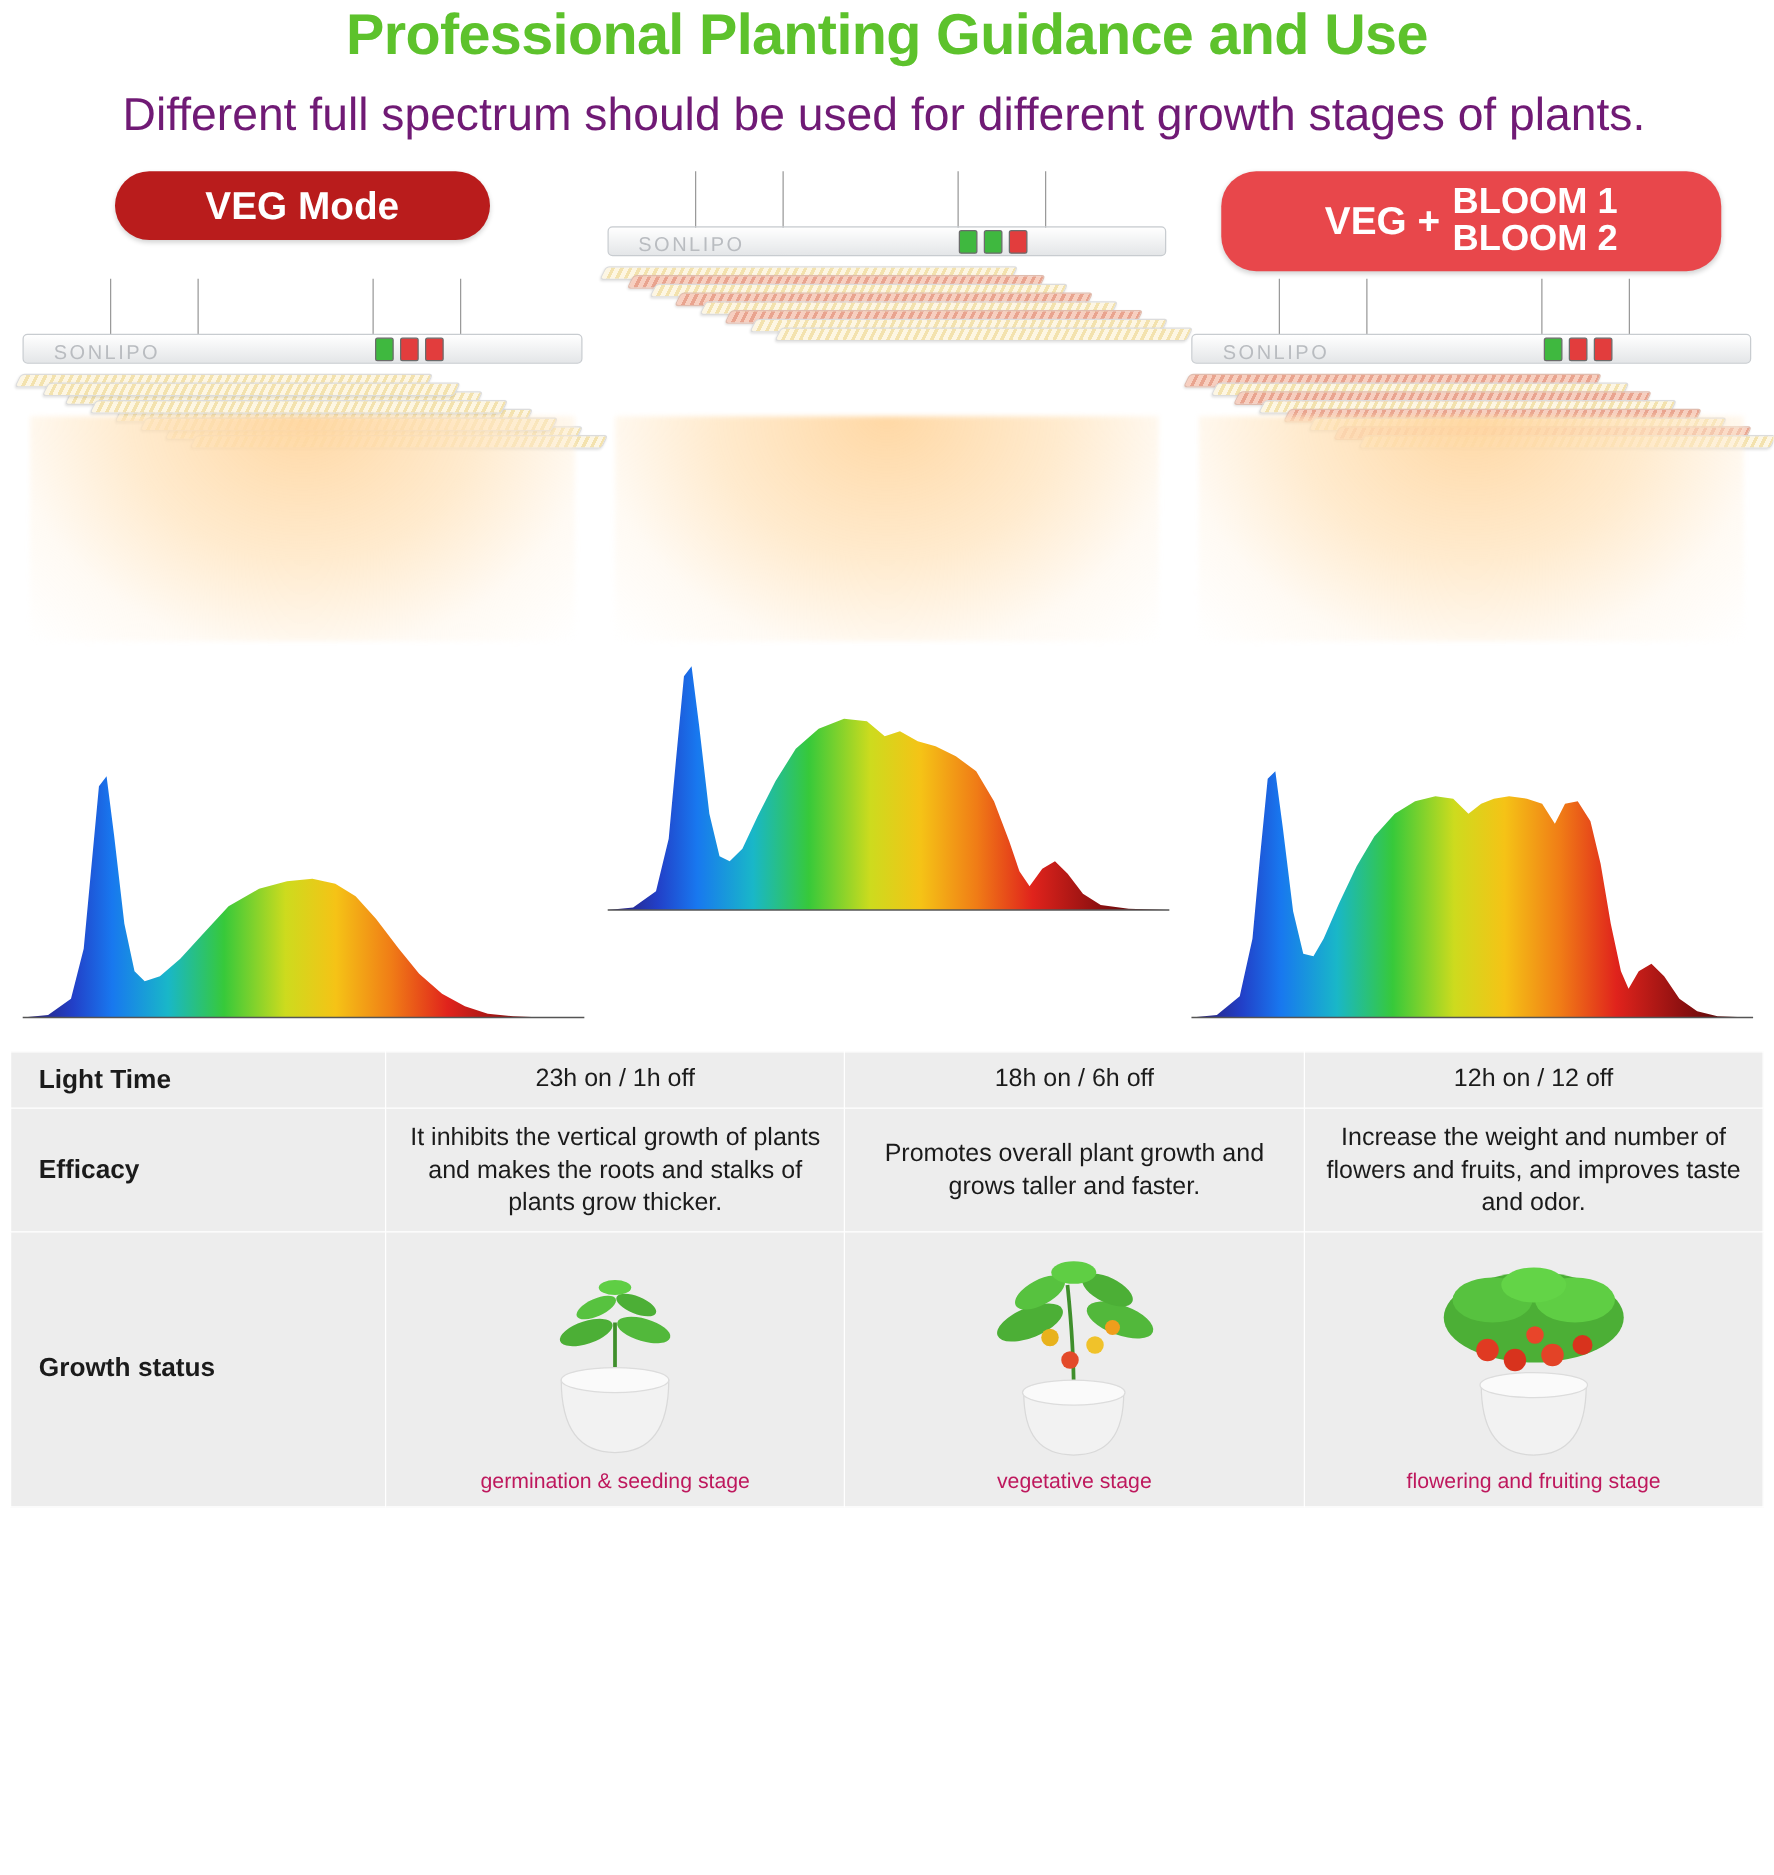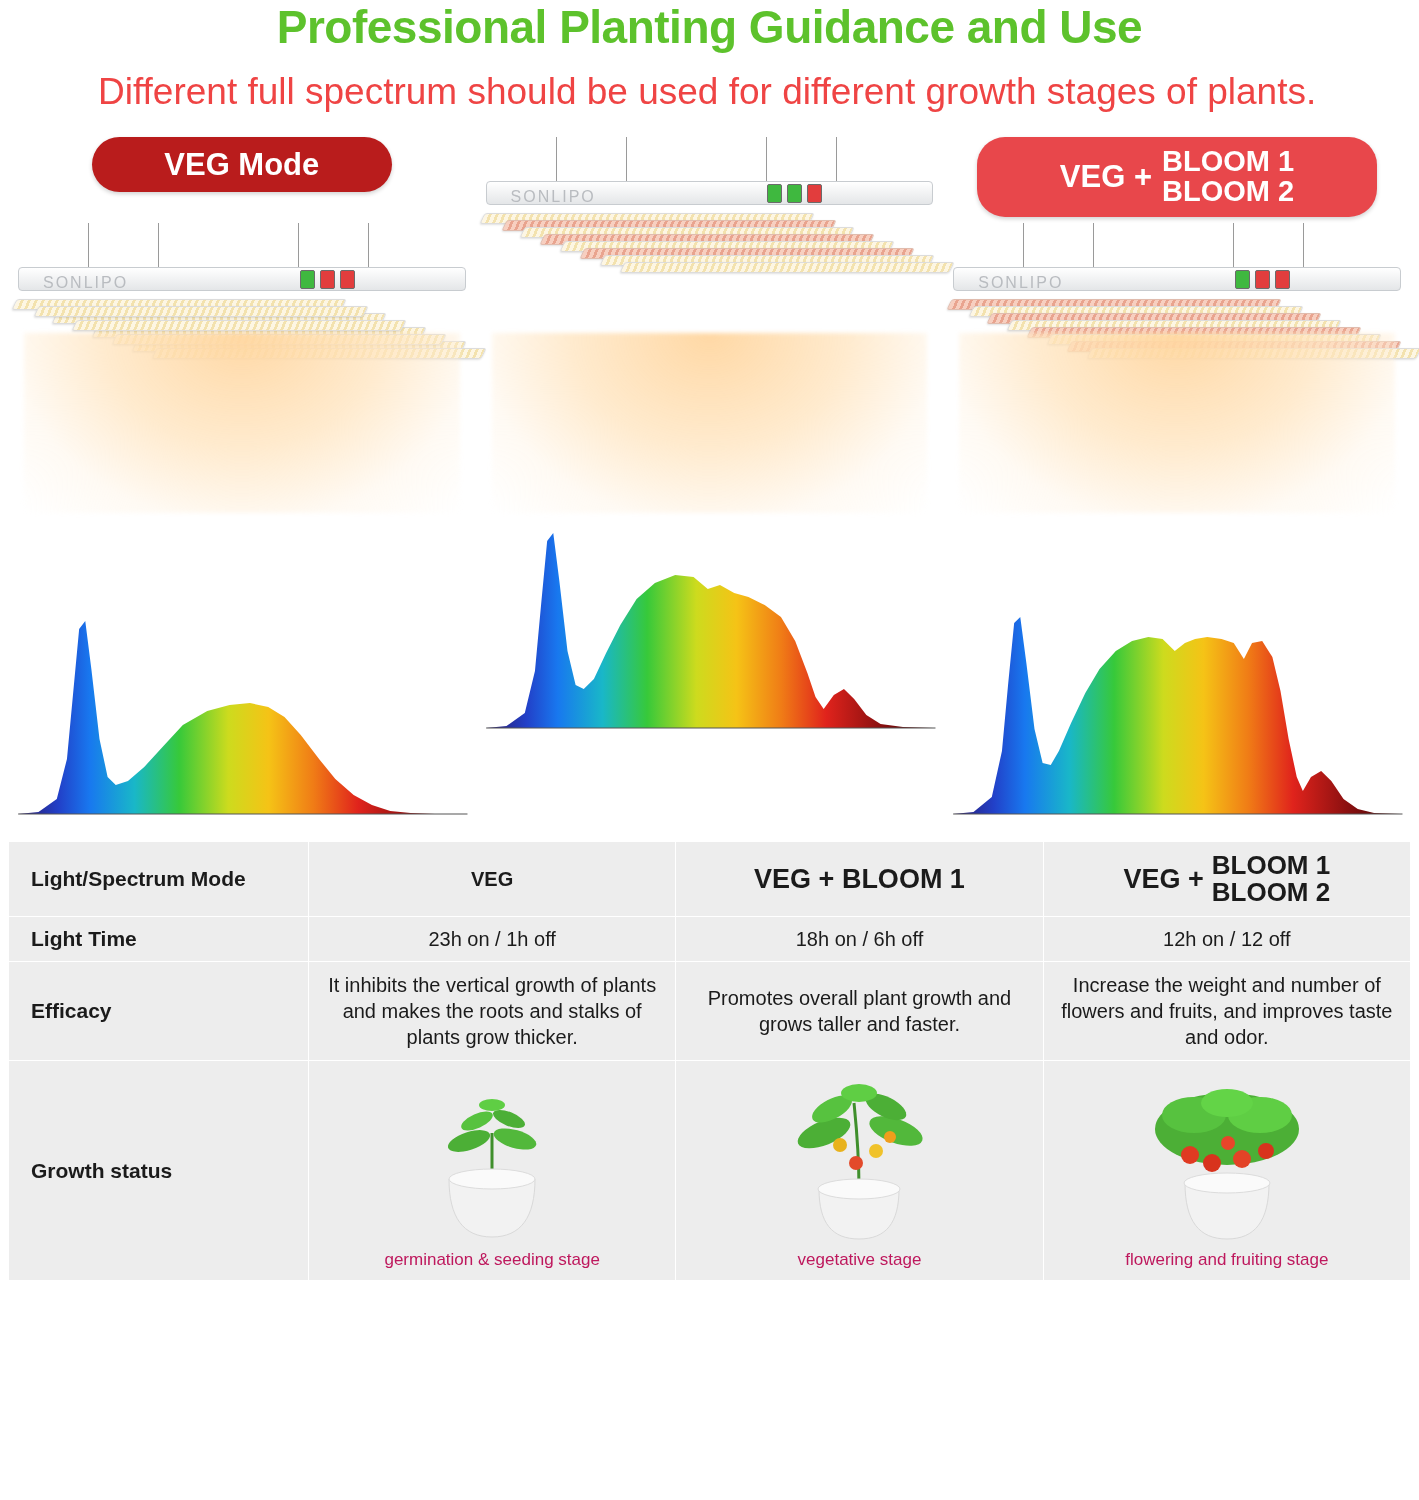--- a/index.html
+++ b/index.html
@@ -24,21 +24,21 @@
   .title {
     font-size: 46px;
     font-weight: bold;
     color: #5dc22c;
     letter-spacing: -0.5px;
     line-height: 1.1;
     margin-top: 2px;
   }
   .subtitle {
     font-size: 37px;
-    color: #ef4444;
+    color: #701a75;
     line-height: 1.25;
     text-align: left;
     margin: 16px 0 0 68px;
     max-width: 1300px;
     font-weight: 400;
   }
 
   
   .modes {
     display: flex;
@@ -330,34 +330,20 @@
           <path fill="url(#g3)" d="M10,215 L30,213 L48,198 L58,152 L64,86 L70,24 L76,18 L82,64 L90,130 L98,164 L106,166 L114,152 L126,124 L140,94 L154,70 L170,52 L186,42 L202,38 L216,40 L228,52 L238,44 L248,40 L260,38 L274,40 L286,44 L296,60 L304,44 L314,42 L324,58 L332,92 L340,140 L348,178 L354,192 L362,178 L372,172 L382,182 L394,200 L408,210 L424,214 L450,215 Z"></path>
           <line x1="10" y1="215" x2="452" y2="215" stroke="#555" stroke-width="1.2"></line>
         </svg>
       </div>
     </div>
   </div>
 
   <div class="tbl-wrap">
     <table class="spec">
       <tbody>
-        <tr>
-          <td class="label">Light/Spectrum Mode</td>
-          <td class="head-mode">VEG</td>
-          <td class="head-mode small">VEG + BLOOM 1</td>
-          <td class="head-mode small">
-            <span class="red-head">
-              <span>VEG +</span>
-              <span class="stack">
-                <span>BLOOM 1</span>
-                <span>BLOOM 2</span>
-              </span>
-            </span>
-          </td>
-        </tr>
 
 
 
         <tr>
           <td class="label">Light Time</td>
           <td>23h on / 1h off</td>
           <td>18h on / 6h off</td>
           <td>12h on / 12 off</td>
         </tr>
 

